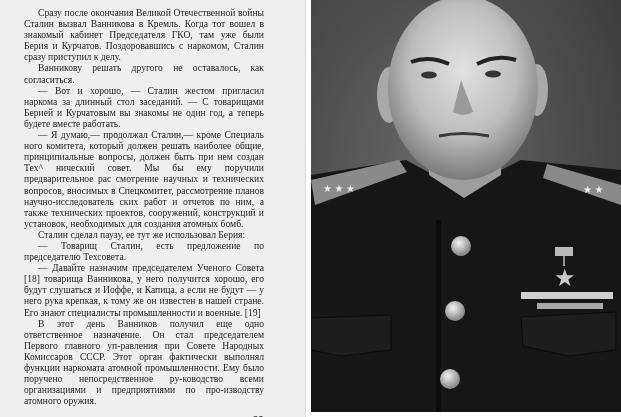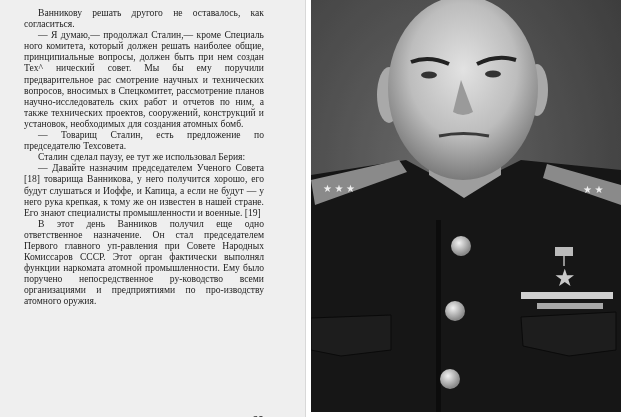--- a/index.html
+++ b/index.html
@@ -32,24 +32,26 @@
     overflow: hidden;
     background: radial-gradient(ellipse at 40% 40%, #6d6d6d 0%, #4f4f4f 45%, #2f2f2f 100%);
   }
   .photo svg { display: block; }
 </style>
 </head>
 <body>
 
 <div class="page">
   <div class="text">
+    <p>Сразу после окончания Великой Отечественной войны Сталин вызвал Ванникова в Кремль. Когда тот вошел в знакомый кабинет Председателя ГКО, там уже были Берия и Курчатов. Поздоровавшись с наркомом, Сталин сразу приступил к делу.</p>
     <p>Ванникову решать другого не оставалось, как согласиться.</p>
+    <p>— Вот и хорошо, — Сталин жестом пригласил наркома за длинный стол заседаний. — С товарищами Берией и Курчатовым вы знакомы не один год, а теперь будете вместе работать.</p>
     <p>— Я думаю,— продолжал Сталин,— кроме Специаль ного комитета, который должен решать наиболее общие, принципиальные вопросы, должен быть при нем создан Тех^ нический совет. Мы бы ему поручили предварительное рас смотрение научных и технических вопросов, вносимых в Спецкомитет, рассмотрение планов научно-исследователь ских работ и отчетов по ним, а также технических проектов, сооружений, конструкций и установок, необходимых для создания атомных бомб.</p>
+    <p>Сталин сделал паузу, ее тут же использовал Берия:</p>
     <p>— Товарищ Сталин, есть предложение по председателю Техсовета.</p>
-    <p>Сталин сделал паузу, ее тут же использовал Берия:</p>
     <p>— Давайте назначим председателем Ученого Совета [18] товарища Ванникова, у него получится хорошо, его будут слушаться и Иоффе, и Капица, а если не будут — у него рука крепкая, к тому же он известен в нашей стране. Его знают специалисты промышленности и военные. [19]</p>
     <p>В этот день Ванников получил еще одно ответственное назначение. Он стал председателем Первого главного уп-равления при Совете Народных Комиссаров СССР. Этот орган фактически выполнял функции наркомата атомной промышленности. Ему было поручено непосредственное ру-ководство всеми организациями и предприятиями по про-изводству атомного оружия.</p>
   </div>
   <div class="pagenum">69</div>
 </div>
 
 <div class="photo">
   <svg width="310" height="412" viewBox="0 0 310 412">
     <defs>
       <radialGradient id="face" cx="50%" cy="40%" r="60%">

